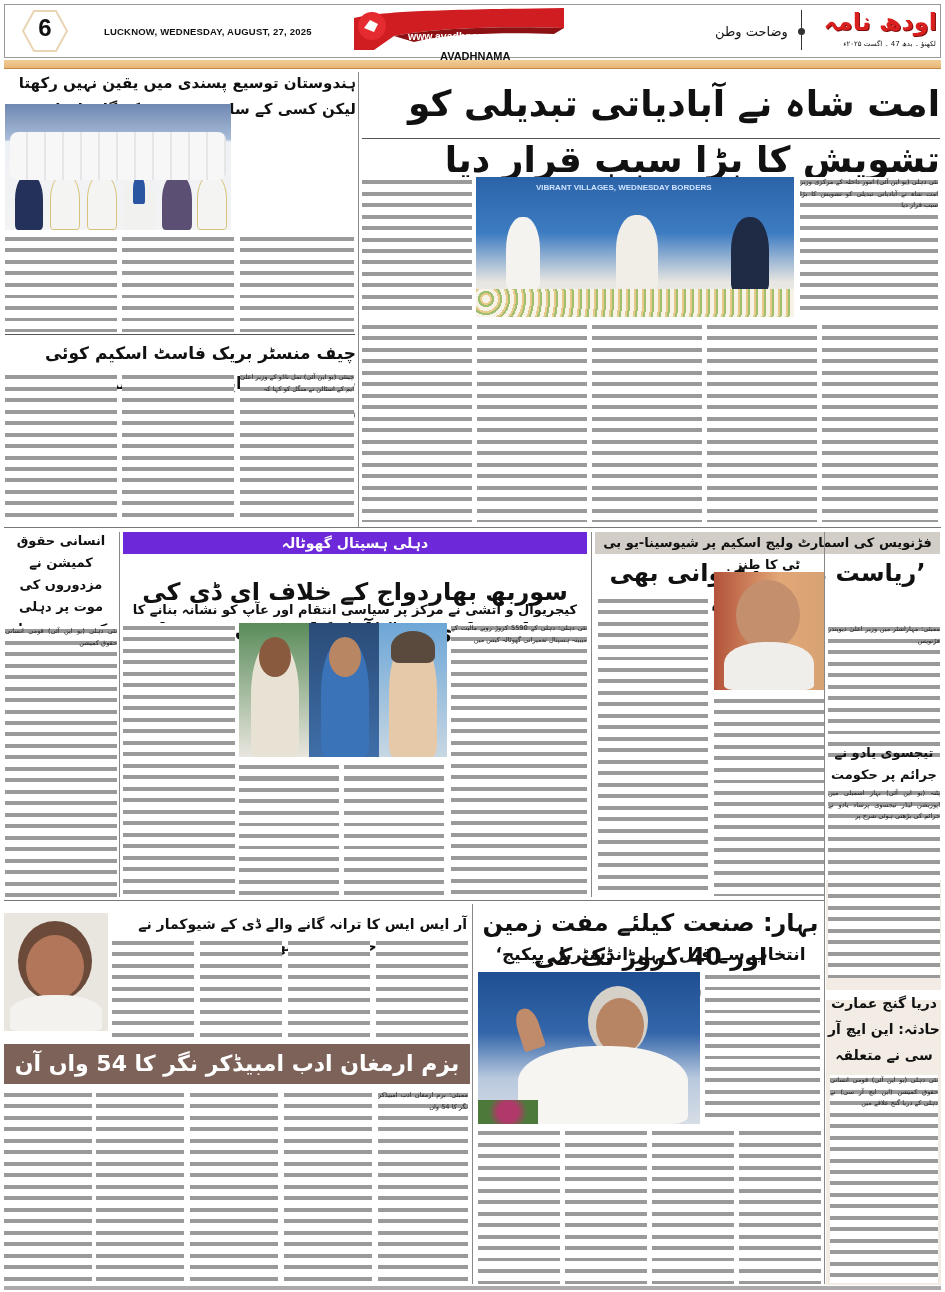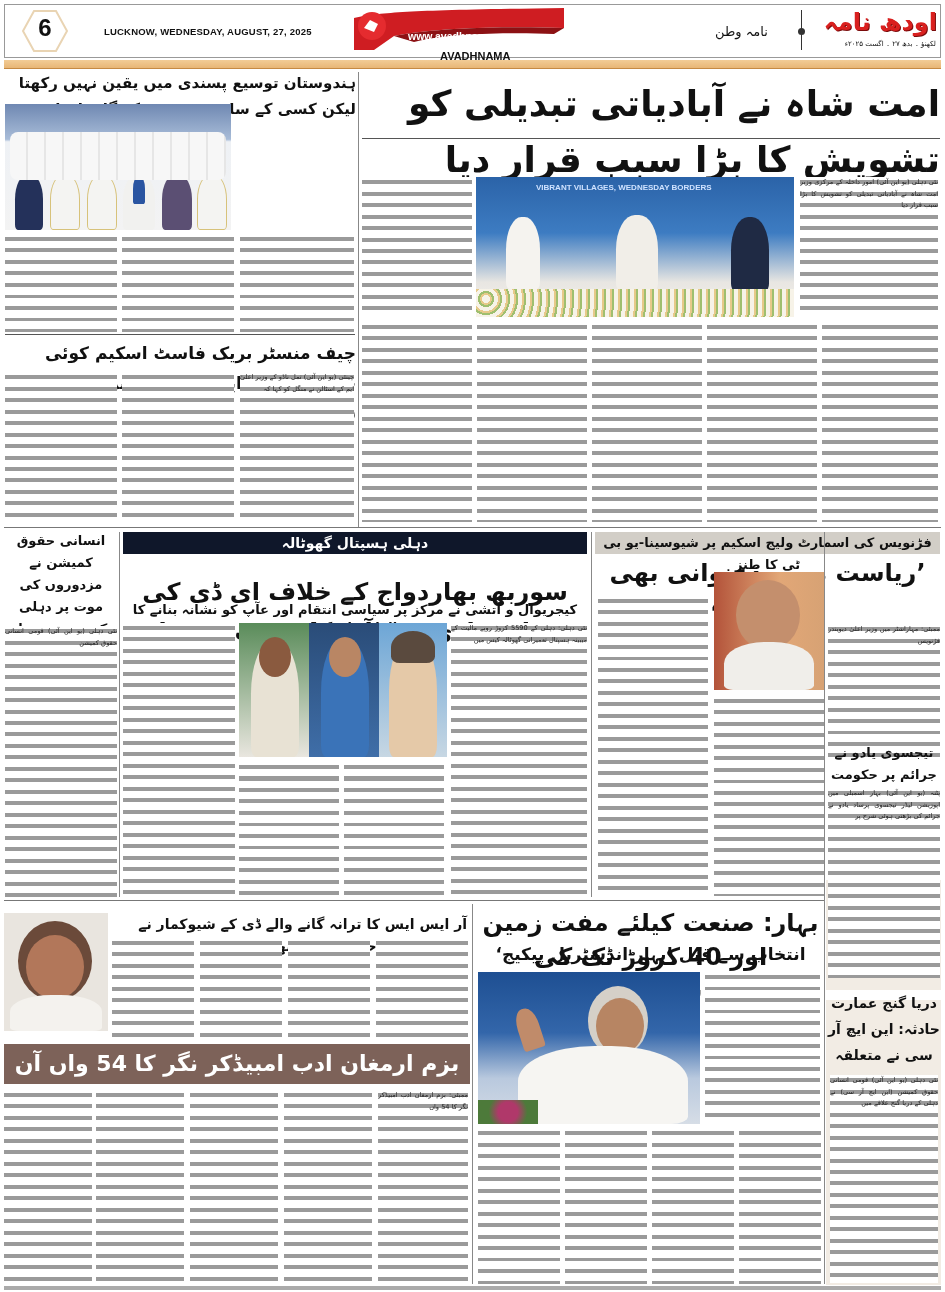--- a/index.html
+++ b/index.html
@@ -43,21 +43,21 @@
   .navy-photo { left: 5px; top: 104px; width: 226px; height: 126px; background: linear-gradient(#6f88b2 0%, #a8bcd8 28%, #eef1f5 30%, #f3f3f3 100%); }
   .summit-photo { left: 476px; top: 177px; width: 318px; height: 140px; background: linear-gradient(#2b63a8, #3d7cc2 40%, #e8e6e2 75%, #f7f2ee); }
   .aap-photo { left: 239px; top: 623px; width: 208px; height: 134px; background: #d8dde0; }
   .thackeray-photo { left: 714px; top: 572px; width: 110px; height: 118px; background: #c79070; }
   .dks-photo { left: 4px; top: 913px; width: 104px; height: 118px; background: #e9e5df; }
   .nitish-photo { left: 478px; top: 972px; width: 222px; height: 152px; background: linear-gradient(#1e4f92 0%, #3366aa 40%, #b9c9de 70%, #d6dde6 100%); }
 
   .person { position: absolute; border-radius: 45% 45% 10% 10%; }
 
   
-  .redband { left: 123px; top: 532px; width: 464px; height: 22px; background: #0f172a; color: #fff; font-size: 14px; font-weight: bold; text-align: center; line-height: 22px; }
+  .redband { left: 123px; top: 532px; width: 464px; height: 22px; background: #6d28d9; color: #fff; font-size: 14px; font-weight: bold; text-align: center; line-height: 22px; }
   .h-aap { left: 123px; top: 572px; width: 464px; font-size: 24px; font-weight: bold; line-height: 40px; text-align: center; }
   .h-aap-sub { left: 123px; top: 601px; width: 464px; font-size: 13px; font-weight: bold; text-align: center; line-height: 18px; }
 
   .grayband { left: 595px; top: 532px; width: 345px; height: 22px; background: #d2cec7; font-size: 13px; font-weight: bold; line-height: 22px; text-align: center; }
   .h-smart { left: 595px; top: 553px; width: 345px; font-size: 24px; font-weight: bold; line-height: 40px; text-align: center; }
 
   .h-nhrc { left: 5px; top: 530px; width: 112px; font-size: 13px; font-weight: bold; line-height: 22px; text-align: center; }
   .h-tejashwi { left: 828px; top: 742px; width: 112px; font-size: 13px; font-weight: bold; line-height: 22px; text-align: center; }
 
   .beige { left: 826px; top: 880px; width: 115px; height: 110px; background: #f2ece4; }
@@ -87,25 +87,25 @@
   <div class="abs dateline">LUCKNOW, WEDNESDAY, AUGUST, 27, 2025</div>
 
   <svg class="abs ribbon" viewBox="0 0 210 48">
     <path d="M0,44 L0,12 C30,6 60,4 210,2 L210,22 C150,20 80,22 40,30 L20,44 Z" fill="#cf1d22"></path>
     <path d="M40,30 C80,22 150,20 210,22 L200,28 C150,26 90,28 60,36 Z" fill="#8c1114"></path>
     <circle cx="18" cy="20" r="14" fill="#e52b2f"></circle>
     <path d="M10,22 l6,-8 l8,4 l-4,8 z" fill="#fff"></path>
   </svg>
   <div class="abs ribbon-url">www.avadhnama.com</div>
   <div class="abs ribbon-name">AVADHNAMA</div>
-  <div class="abs section-name rtl urdu">نامہ وطن</div>
+  <div class="abs section-name rtl urdu">وضاحت وطن</div>
   <div class="abs vdivider"></div>
   <div class="abs vdot"></div>
   <div class="abs logo rtl urdu">اودھ نامہ</div>
-  <div class="abs logo-date rtl urdu">لکھنؤ ۔ بدھ ۲۷ ۔ اگست ۲۰۲۵ء</div>
+  <div class="abs logo-date rtl urdu">لکھنؤ ۔ بدھ 47 ۔ اگست ۲۰۲۵ء</div>
   <div class="abs orangebar"></div>
 
   <div class="abs h-left rtl urdu">ہندوستان توسیع پسندی میں یقین نہیں رکھتا لیکن کسی کے سامنے نہیں جھکے گا: راجناتھ</div>
   <div class="abs colrule" style="left:358px; top:72px; height:455px;"></div>
   <div class="abs photo navy-photo">
     <div class="person" style="left:10px; top:70px; width:28px; height:56px; background:#24315a;"></div>
     <div class="person" style="left:45px; top:70px; width:30px; height:56px; background:#f4f4f2; border:1px solid #d7c27a;"></div>
     <div class="person" style="left:82px; top:70px; width:30px; height:56px; background:#f4f4f2; border:1px solid #d7c27a;"></div>
     <div class="person" style="left:118px; top:70px; width:32px; height:56px; background:#f1f1ef;"></div>
     <div class="person" style="left:128px; top:72px; width:12px; height:28px; background:#2a55a1;"></div>

